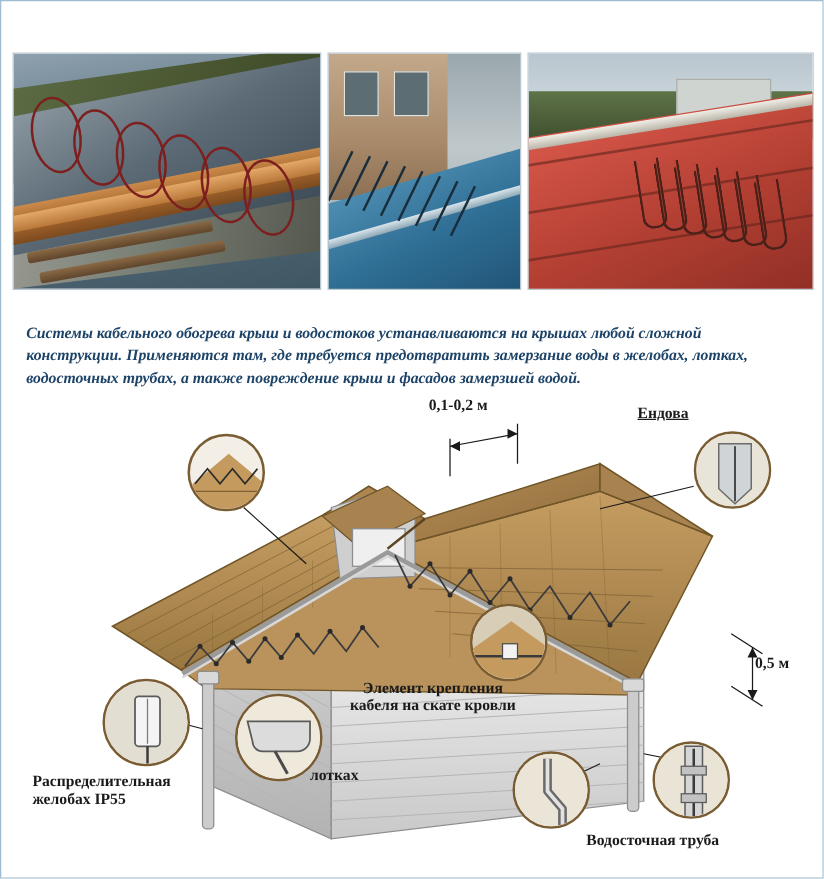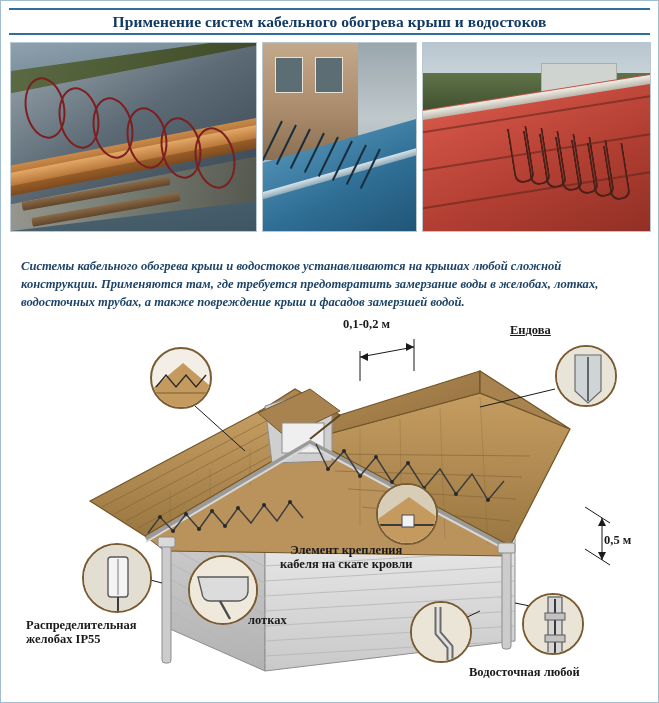--- a/index.html
+++ b/index.html
@@ -217,23 +217,20 @@
     overflow: hidden;
     background: #f3efe6;
     box-sizing: border-box;
   }
 </style>
 </head>
 <body>
 
 <div class="page">
 
-  <div class="title-bar">
-    <span class="title-text">Применение систем кабельного обогрева крыш и водостоков</span>
-  </div>
 
   <div class="photos">
 
     <div class="photo p1">
       <div class="p1-sky"></div>
       <div class="p1-grass"></div>
       <div class="p1-ground"></div>
       <div class="p1-roof"></div>
       <div class="p1-gutter">
         <div class="p1-gutter-in"></div>
@@ -492,29 +489,29 @@
           <rect width="62" height="62" fill="#e9e4d6"></rect>
           <rect x="24" y="2" width="14" height="58" fill="#d6d6d6" stroke="#5a5a5a" stroke-width="1.2"></rect>
           <line x1="31" y1="4" x2="31" y2="58" stroke="#3a3a3a" stroke-width="2"></line>
           <rect x="21" y="18" width="20" height="7" fill="#c2c2c2" stroke="#5a5a5a" stroke-width="1"></rect>
           <rect x="21" y="40" width="20" height="7" fill="#c2c2c2" stroke="#5a5a5a" stroke-width="1"></rect>
         </svg>
     </div>
 
     <div class="dlabel sz" style="left:333px; top:6px;">0,1-0,2 м</div>
     <div class="dlabel nm" style="left:500px; top:12px;text-decoration:underline;">Ендова</div>
-    <div class="dlabel sz" style="left:594px; top:222px;">0,5 м</div>
+    <div class="dlabel sz" style="left:594px; top:212px;">0,5 м</div>
 
     <div class="dlabel nm" style="left:270px; top:232px; text-align:center;">
       <div>Элемент крепления</div>
       <div>кабеля на скате кровли</div>
     </div>
 
     <div class="dlabel nm" style="left:16px; top:307px; text-align:left;">
       <div>Распределительная</div>
       <div>желобах IP55</div>
     </div>
 
     <div class="dlabel nm" style="left:238px; top:302px;">лотках</div>
-    <div class="dlabel nm" style="left:459px; top:354px;">Водосточная любой</div>
+    <div class="dlabel nm" style="left:459px; top:354px;">Водосточная труба</div>
   </div>
 
 </div>
 
 </body></html>

